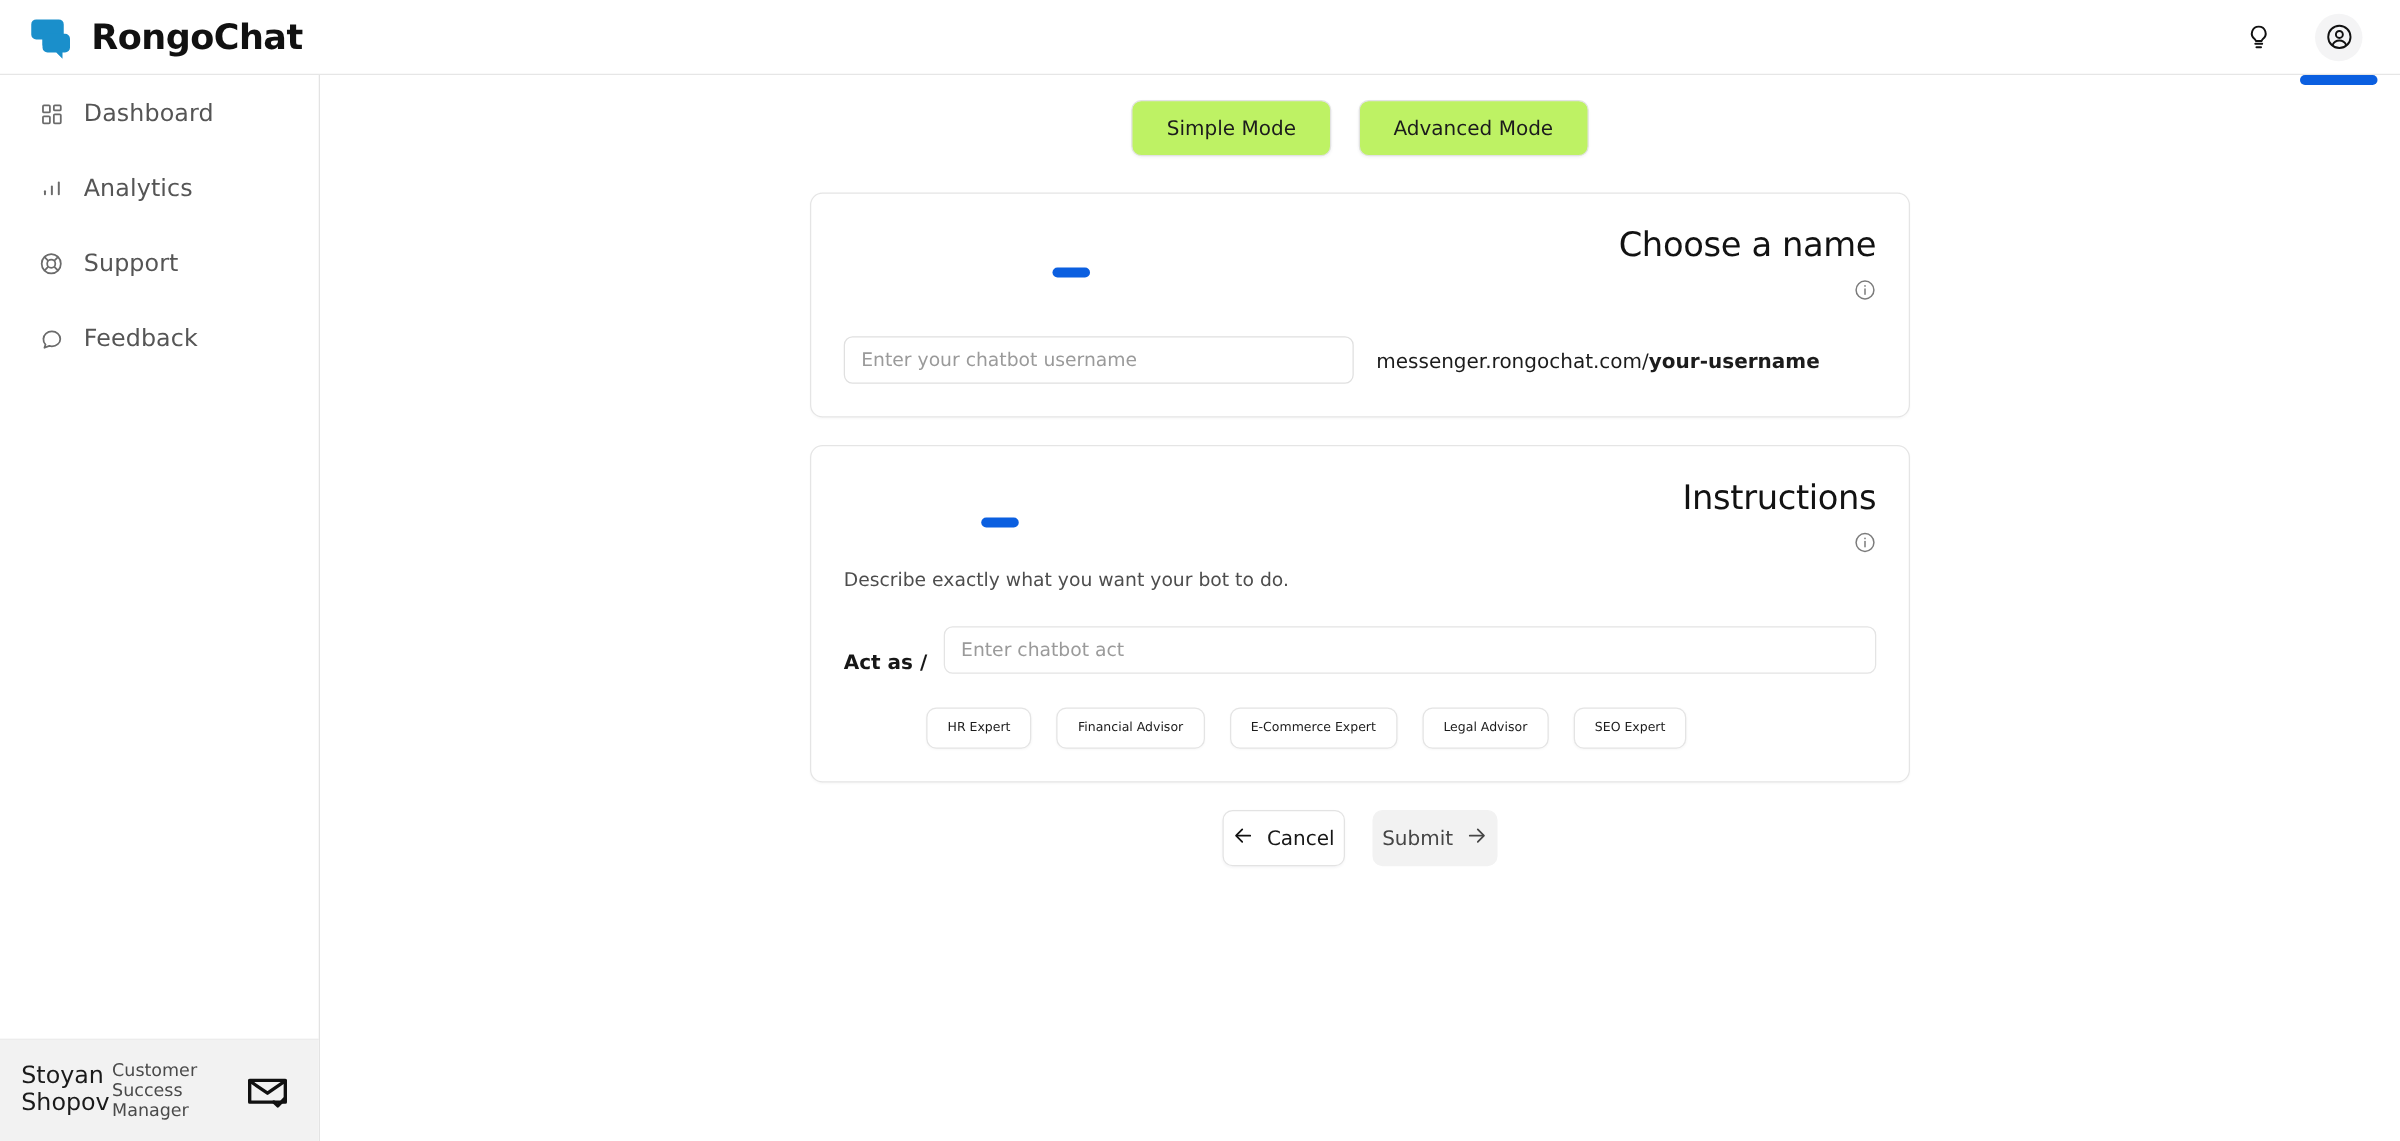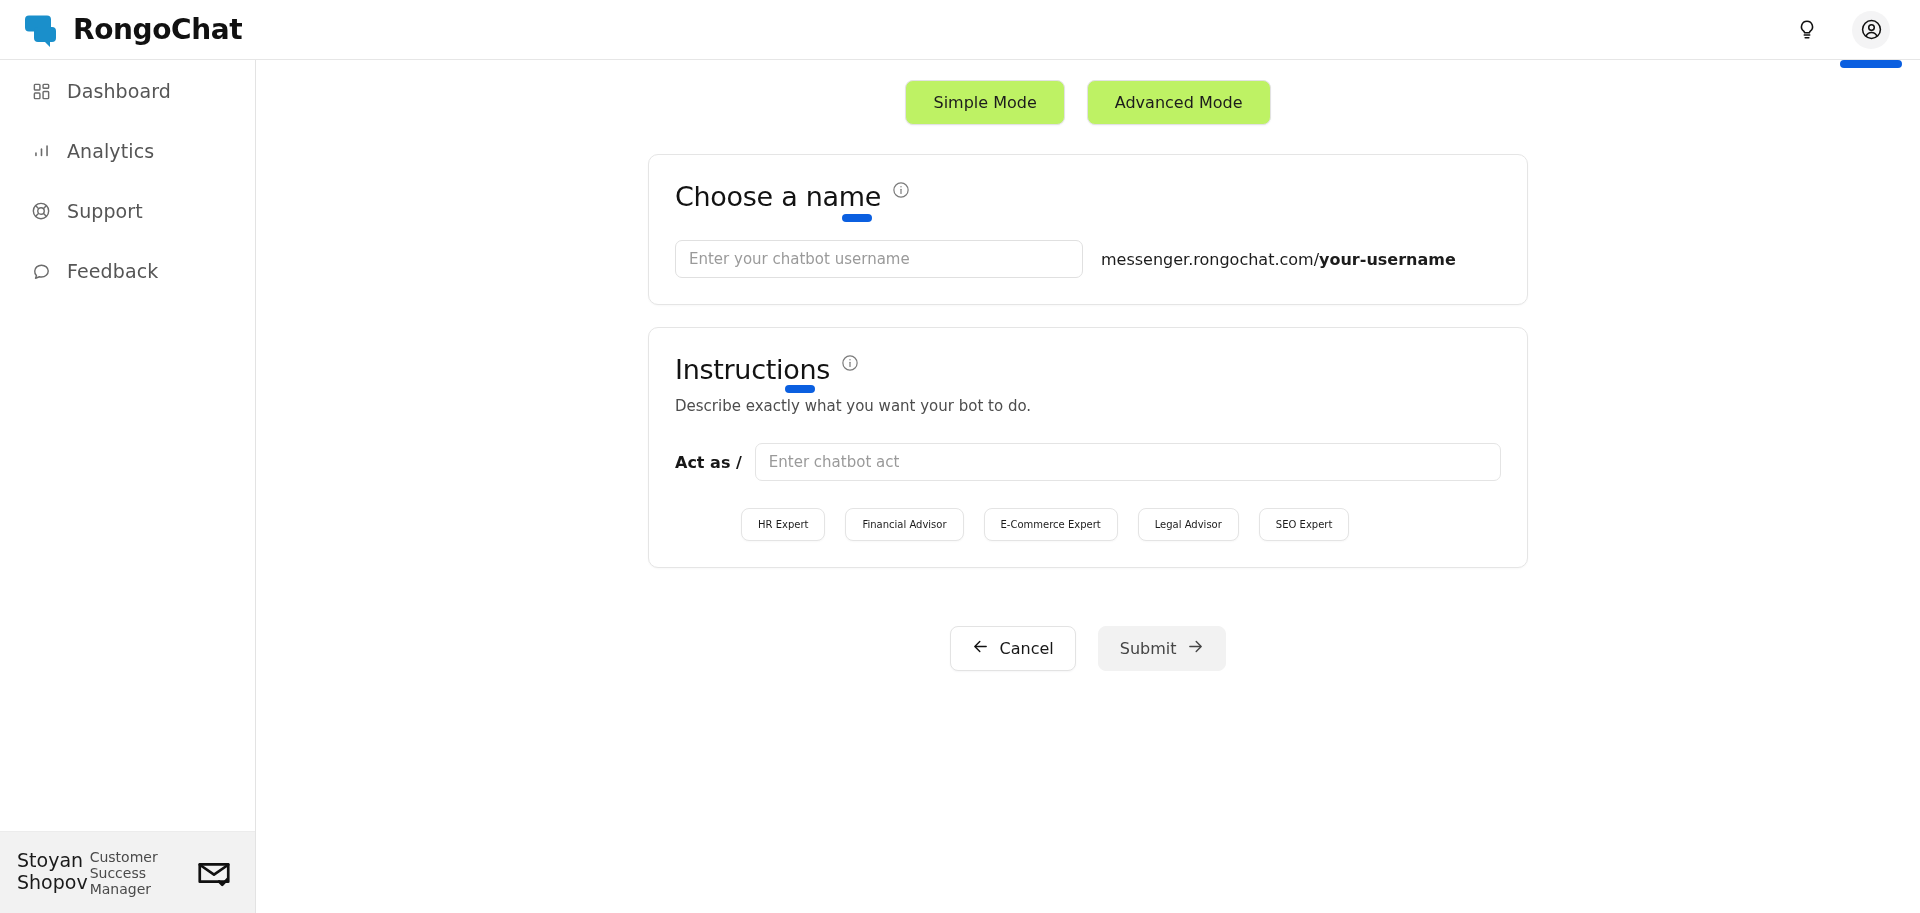--- a/index.html
+++ b/index.html
@@ -173,23 +173,24 @@
   .card {
     background: #ffffff;
     border: 1px solid #e5e5e5;
     border-radius: 10px;
     padding: 26px 26px 26px 26px;
     margin-bottom: 22px;
     box-shadow: 0 1px 2px rgba(16,24,40,0.03);
   }
   .card-title-row {
     display: flex;
-    align-items: flex-start;
+    align-items: flex-end;
     gap: 11px;
     position: relative;
+    flex-direction: column;
   }
   .card-title {
     font-size: 27px;
     color: #121212;
     font-family: "DejaVu Sans", sans-serif;
     letter-spacing: -0.3px;
   }
   .title-underline {
     position: absolute;
     height: 8px;
@@ -227,21 +228,21 @@
   .text-input::placeholder { color: #9a9a9a; }
   .url-hint {
     font-size: 16px;
     color: #1c1c1c;
     font-family: "DejaVu Sans", sans-serif;
   }
   .url-hint b { font-weight: 700; }
 
   .actas-row {
     display: flex;
-    align-items: center;
+    align-items: flex-end;
     margin-top: 28px;
   }
   .actas-label {
     font-size: 16px;
     font-weight: 700;
     color: #171717;
     font-family: "DejaVu Sans", sans-serif;
     padding-right: 13px;
     white-space: nowrap;
   }
@@ -282,25 +283,24 @@
     display: flex;
     justify-content: center;
     gap: 22px;
     margin-top: 13px;
   }
   .btn {
     display: inline-flex;
     align-items: center;
     gap: 11px;
     border-radius: 8px;
-    padding: 11px 21px;
+    padding: 11px 7px;
     font-size: 16px;
     font-family: "DejaVu Sans", sans-serif;
     cursor: pointer;
-    margin-top: 36px;
   }
   .btn-cancel {
     background: #ffffff;
     border: 1px solid #e3e3e3;
     color: #171717;
     box-shadow: 0 1px 2px rgba(16,24,40,0.04);
   }
   .btn-submit {
     background: #f2f2f2;
     border: 1px solid #f2f2f2;

